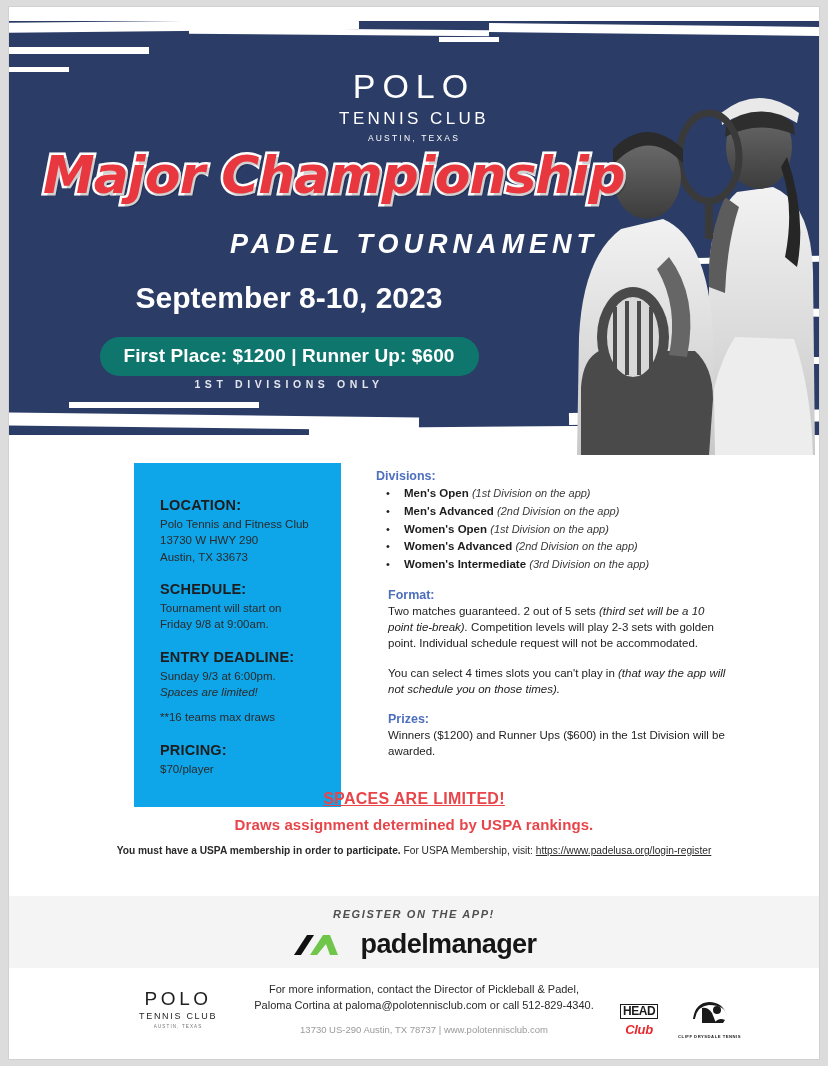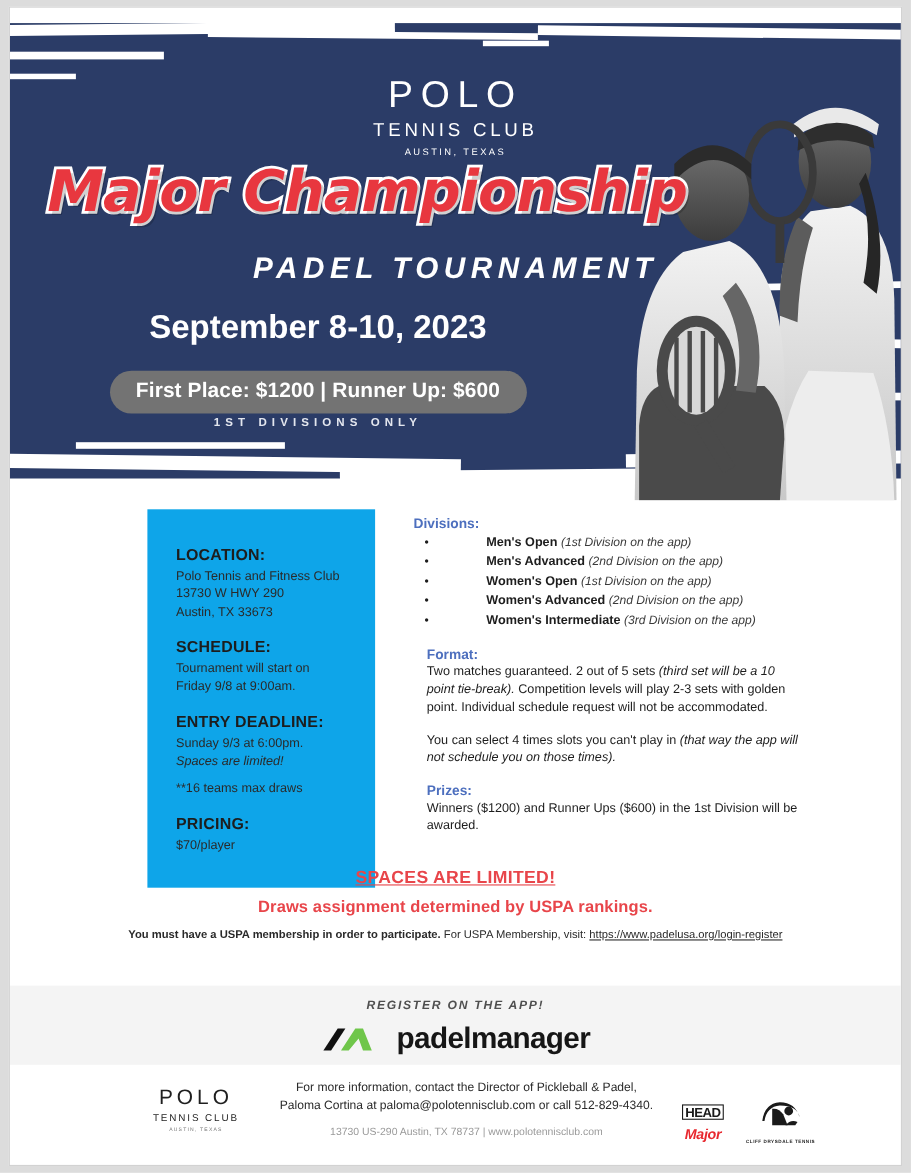--- a/index.html
+++ b/index.html
@@ -106,21 +106,21 @@
   }
   .prize-badge-wrap {
     position: absolute;
     left: 0; right: 0; top: 330px;
     z-index: 6;
     text-align: center;
     padding-right: 250px;
   }
   .prize-badge {
     display: inline-block;
-    background: #737373;
+    background: #0f766e;
     color: #ffffff;
     border-radius: 22px;
     padding: 8px 24px 9px 24px;
     font-size: 19px;
     font-weight: bold;
     letter-spacing: 0.1px;
   }
   .divisions-only {
     position: absolute;
     left: 0; right: 0; top: 371px;
@@ -173,21 +173,21 @@
   .div-list { list-style: none; margin: 0 0 0 4px; }
   .div-list li {
     font-size: 11.5px; color: #1d1d1d; line-height: 1.55;
     padding-left: 24px; position: relative;
   }
   .div-list li::before {
     content: "\2022";
     position: absolute; left: 6px; top: 0;
     font-size: 11px; color: #1d1d1d;
   }
-  .div-list b { font-weight: bold; margin-left: 38px; }
+  .div-list b { font-weight: bold; }
   .div-list i { font-style: italic; color: #3a3a3a; font-size: 11px; }
 
   .para {
     font-size: 11.5px; color: #1d1d1d; line-height: 1.38;
   }
   .para i { font-style: italic; }
   .blk { margin-top: 12px; margin-left: 12px; }
 
   .limited {
     position: absolute;
@@ -440,21 +440,21 @@
 
     <div class="footer-contact">
       <div class="fc-line">For more information, contact the Director of Pickleball &amp; Padel,</div>
       <div class="fc-line">Paloma Cortina at paloma@polotennisclub.com or call 512-829-4340.</div>
       <div class="fc-addr">13730 US-290 Austin, TX 78737  |  www.polotennisclub.com</div>
     </div>
 
     <div class="brand-logos">
       <div class="head-penn">
         <div class="head-word">HEAD</div>
-        <div class="penn-word">Major</div>
+        <div class="penn-word">Club</div>
       </div>
       <div class="cliff">
         <svg width="42" height="30" viewBox="0 0 42 30">
           <path d="M4 20 Q6 4 20 3 Q34 3 38 17 Q36 6 20 6 Q8 7 6 20 Z" fill="#1a1a1a"></path>
           <path d="M13 24 L13 9 Q19 8 23 14 L27 24 Z" fill="#1a1a1a"></path>
           <circle cx="28" cy="11" r="4" fill="#1a1a1a"></circle>
           <path d="M25 24 Q30 18 36 21 L34 24 Z" fill="#1a1a1a"></path>
         </svg>
         <div class="cliff-cap">CLIFF DRYSDALE TENNIS</div>
       </div>

